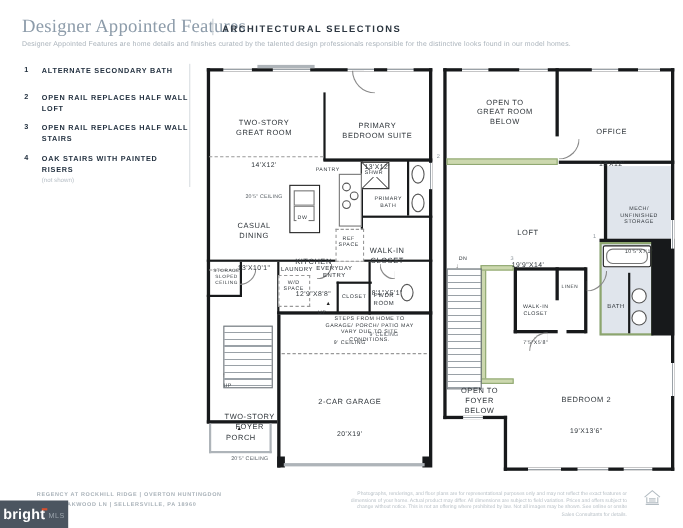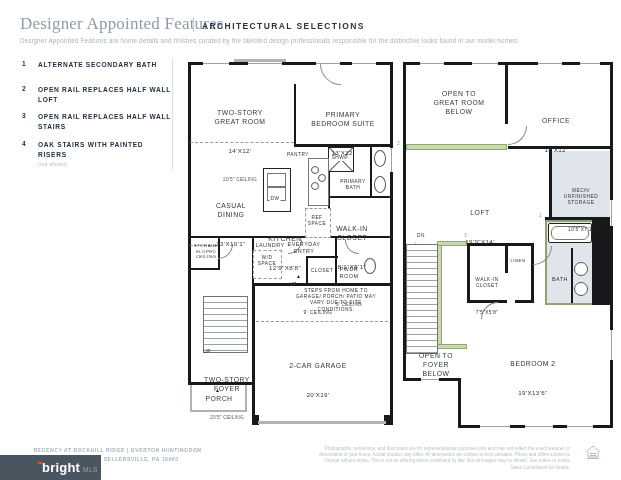--- a/index.html
+++ b/index.html
@@ -54,21 +54,21 @@
   .lbl.onwhite .r{background:#fff;padding:0 1px;}
   .mk{position:absolute;font-size:5px;color:#8b949b;z-index:6;}
   .tri{position:absolute;font-size:5px;color:#222;z-index:6;}
   .arrowg{position:absolute;font-size:6px;color:#666;z-index:6;}
   
   .fline{position:absolute;left:25px;width:185px;text-align:center;font-size:5px;
          letter-spacing:.6px;color:#a8b1b8;font-weight:700;}
   .disc{position:absolute;left:312px;top:446px;width:258px;font-size:4.6px;line-height:1.35;
         color:#bac2c8;text-align:right;}
   .logo{position:absolute;left:0;top:455px;width:62px;height:25px;background:#4b5560;
-        display:flex;align-items:center;justify-content:center;gap:3px;z-index:8;padding-left:39px;}
+        display:flex;align-items:center;justify-content:center;gap:3px;z-index:8;}
   .logo .b{color:#fff;font-size:13px;font-weight:700;letter-spacing:.2px;}
   .logo .m{color:#9aa3ab;font-size:6.5px;letter-spacing:.5px;margin-top:4px;}
   .logo .tick{position:absolute;left:38px;top:7px;width:5px;height:2px;background:#d9502e;}
   .eho{position:absolute;left:584px;top:444px;}
 </style>
 </head>
 <body>
 
 <div class="stage">
 

